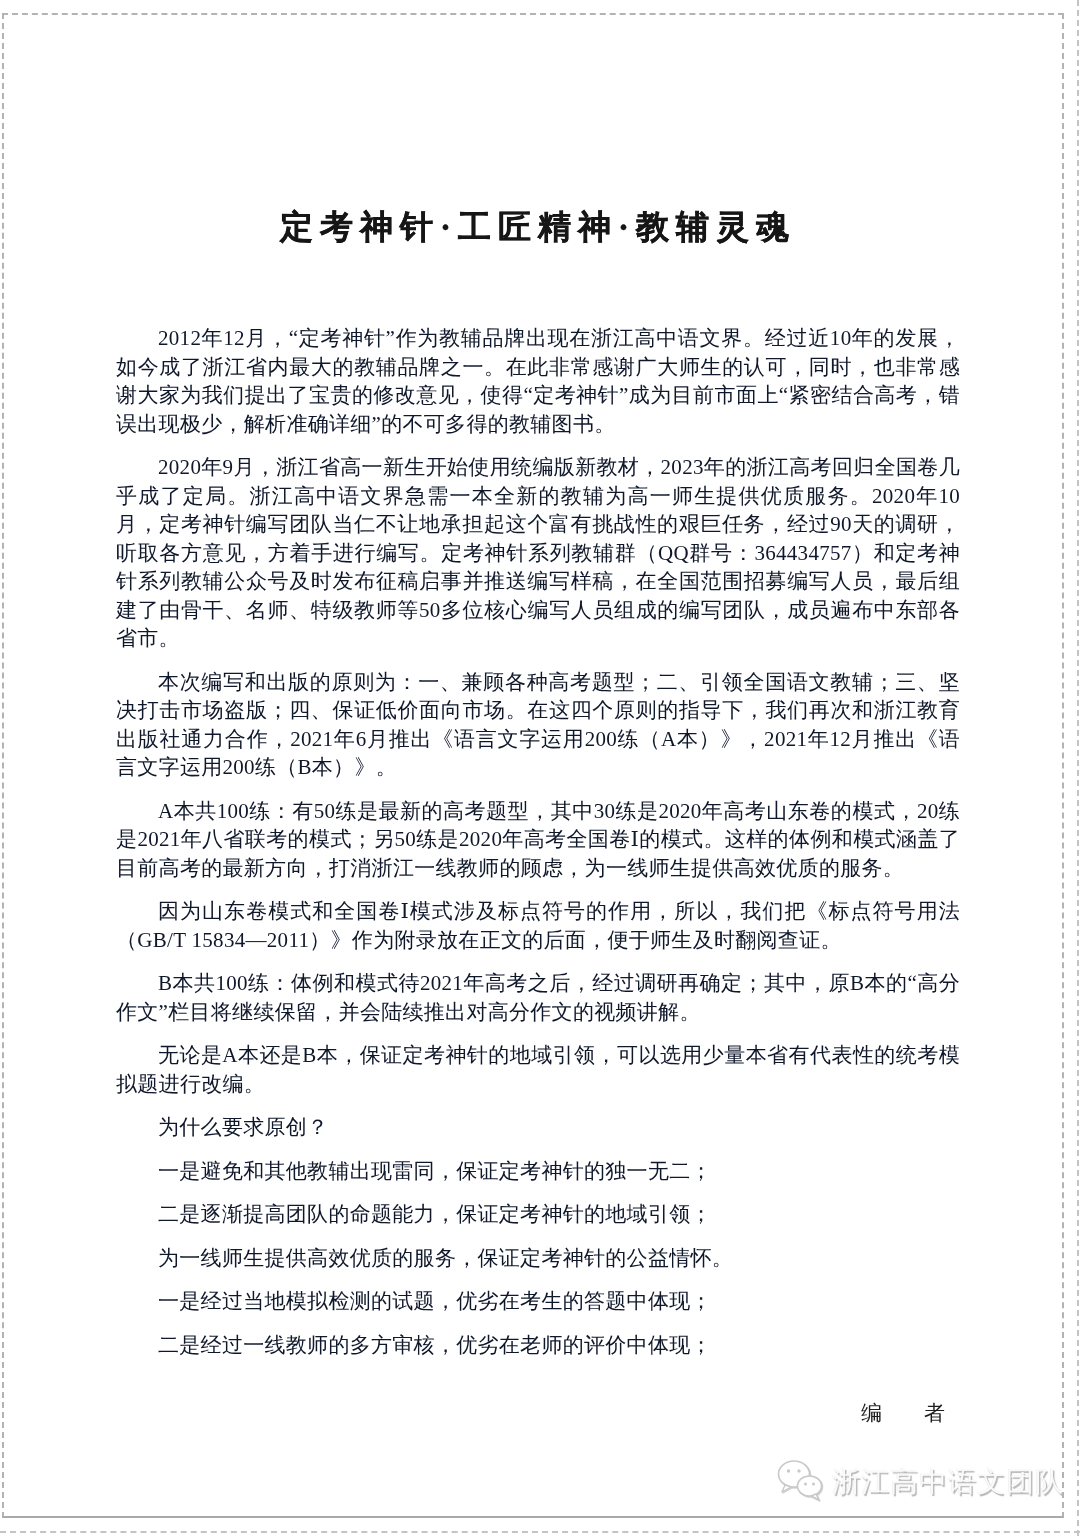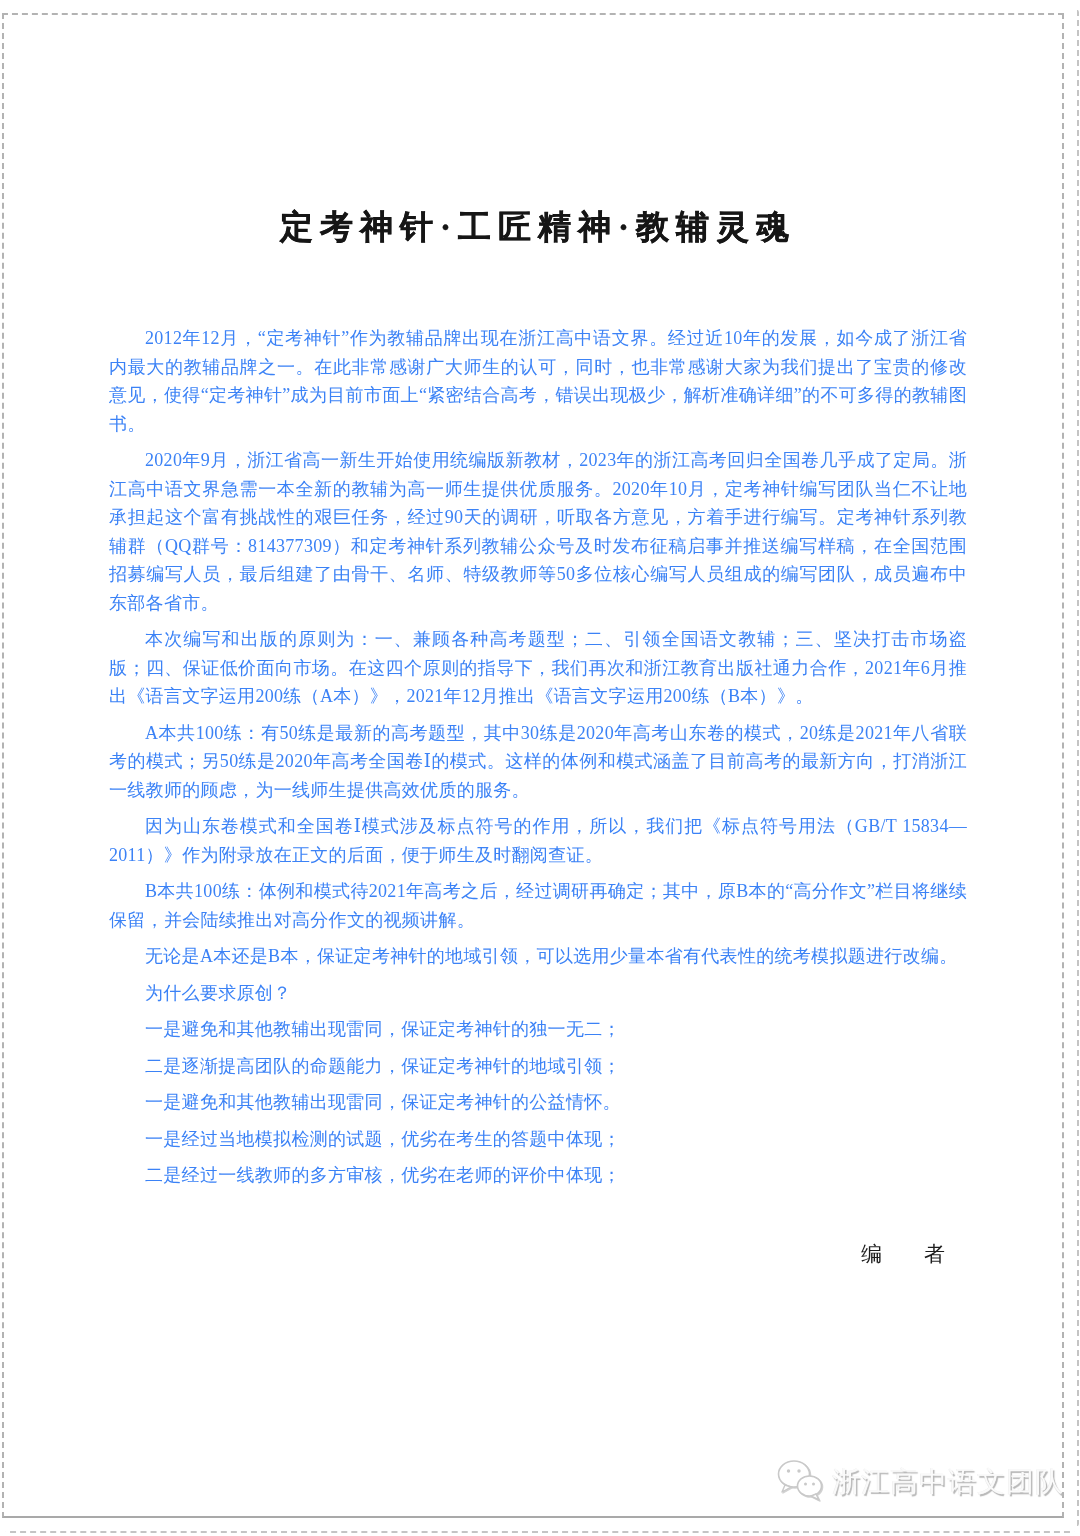--- a/index.html
+++ b/index.html
@@ -7,21 +7,20 @@
     padding: 0;
     background: #ffffff;
   }
   .canvas {
     position: relative;
     width: 1080px;
     height: 1536px;
     background: #ffffff;
     overflow: hidden;
     font-family: "Liberation Serif", "DejaVu Serif", serif;
-    border-radius: 18px;
   }
   
   .page {
     position: absolute;
     left: 2px;
     top: 13px;
     width: 1062px;
     height: 1505px;
     box-sizing: border-box;
     border: 2px dashed #b3b3b3;
@@ -53,31 +52,31 @@
     font-weight: bold;
     letter-spacing: 7px;
     color: #161616;
     font-family: "Liberation Serif", "DejaVu Serif", serif;
     -webkit-text-stroke: 0.4px #161616;
   }
   .body-text {
     margin-top: 74px;
   }
   .body-text p {
-    margin: 8px;
+    margin: 15px;
     padding: 0;
     text-indent: 2em;
-    font-size: 18px;
+    font-size: 21px;
     line-height: 28.5px;
     text-align: justify;
-    color: #3b82f6;
+    color: #0f172a;
     letter-spacing: 0.3px;
   }
   .signature {
-    margin-top: 50px;
+    margin-top: 40px;
     text-align: right;
     padding-right: 30px;
     font-size: 21px;
     color: #1d1d1d;
   }
   
   .watermark {
     position: absolute;
     left: 776px;
     top: 1458px;
@@ -100,30 +99,30 @@
 </head>
 <body>
 
 <div class="canvas">
 
   <div class="page">
     <h1 class="title">定考神针·工匠精神·教辅灵魂</h1>
 
     <div class="body-text">
         <p>2012年12月，“定考神针”作为教辅品牌出现在浙江高中语文界。经过近10年的发展，如今成了浙江省内最大的教辅品牌之一。在此非常感谢广大师生的认可，同时，也非常感谢大家为我们提出了宝贵的修改意见，使得“定考神针”成为目前市面上“紧密结合高考，错误出现极少，解析准确详细”的不可多得的教辅图书。</p>
-        <p>2020年9月，浙江省高一新生开始使用统编版新教材，2023年的浙江高考回归全国卷几乎成了定局。浙江高中语文界急需一本全新的教辅为高一师生提供优质服务。2020年10月，定考神针编写团队当仁不让地承担起这个富有挑战性的艰巨任务，经过90天的调研，听取各方意见，方着手进行编写。定考神针系列教辅群（QQ群号：814377309）和定考神针系列教辅公众号及时发布征稿启事并推送编写样稿，在全国范围招募编写人员，最后组建了由骨干、名师、特级教师等50多位核心编写人员组成的编写团队，成员遍布中东部各省市。</p>
+        <p>2020年9月，浙江省高一新生开始使用统编版新教材，2023年的浙江高考回归全国卷几乎成了定局。浙江高中语文界急需一本全新的教辅为高一师生提供优质服务。2020年10月，定考神针编写团队当仁不让地承担起这个富有挑战性的艰巨任务，经过90天的调研，听取各方意见，方着手进行编写。定考神针系列教辅群（QQ群号：364434757）和定考神针系列教辅公众号及时发布征稿启事并推送编写样稿，在全国范围招募编写人员，最后组建了由骨干、名师、特级教师等50多位核心编写人员组成的编写团队，成员遍布中东部各省市。</p>
         <p>本次编写和出版的原则为：一、兼顾各种高考题型；二、引领全国语文教辅；三、坚决打击市场盗版；四、保证低价面向市场。在这四个原则的指导下，我们再次和浙江教育出版社通力合作，2021年6月推出《语言文字运用200练（A本）》，2021年12月推出《语言文字运用200练（B本）》。</p>
         <p>A本共100练：有50练是最新的高考题型，其中30练是2020年高考山东卷的模式，20练是2021年八省联考的模式；另50练是2020年高考全国卷Ⅰ的模式。这样的体例和模式涵盖了目前高考的最新方向，打消浙江一线教师的顾虑，为一线师生提供高效优质的服务。</p>
         <p>因为山东卷模式和全国卷Ⅰ模式涉及标点符号的作用，所以，我们把《标点符号用法（GB/T 15834—2011）》作为附录放在正文的后面，便于师生及时翻阅查证。</p>
         <p>B本共100练：体例和模式待2021年高考之后，经过调研再确定；其中，原B本的“高分作文”栏目将继续保留，并会陆续推出对高分作文的视频讲解。</p>
         <p>无论是A本还是B本，保证定考神针的地域引领，可以选用少量本省有代表性的统考模拟题进行改编。</p>
         <p>为什么要求原创？</p>
         <p>一是避免和其他教辅出现雷同，保证定考神针的独一无二；</p>
         <p>二是逐渐提高团队的命题能力，保证定考神针的地域引领；</p>
-        <p>一是避免和其他教辅出现雷同，保证定考神针的公益情怀。</p>
+        <p>为一线师生提供高效优质的服务，保证定考神针的公益情怀。</p>
         <p>一是经过当地模拟检测的试题，优劣在考生的答题中体现；</p>
         <p>二是经过一线教师的多方审核，优劣在老师的评价中体现；</p>
       </div>
 
     <div class="signature">编　　者</div>
   </div>
 
   <div class="watermark">
     <span>
       <svg width="48" height="44" viewBox="0 0 48 44" xmlns="http://www.w3.org/2000/svg">

